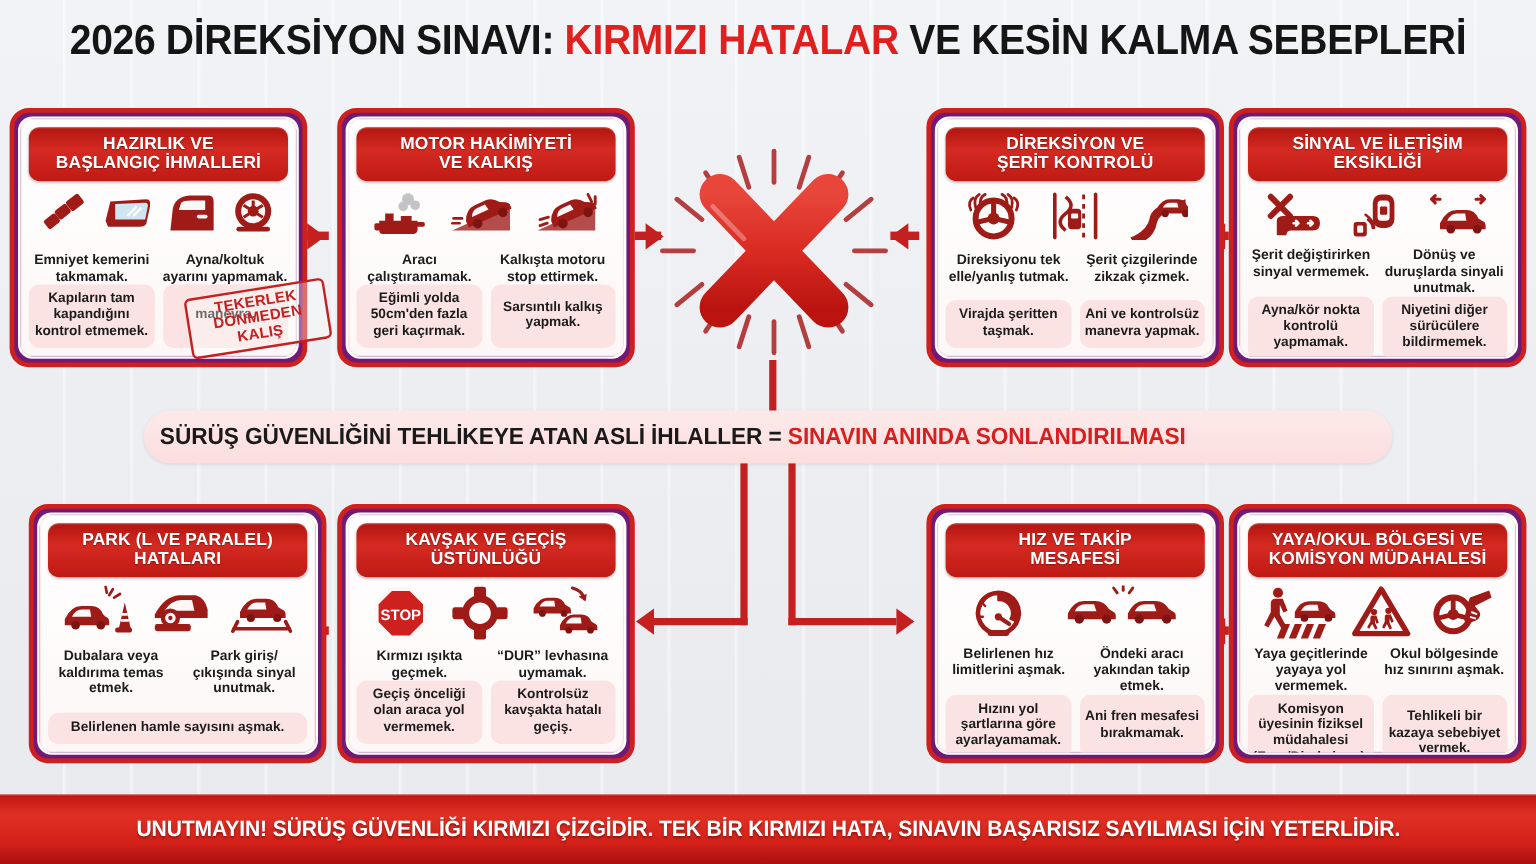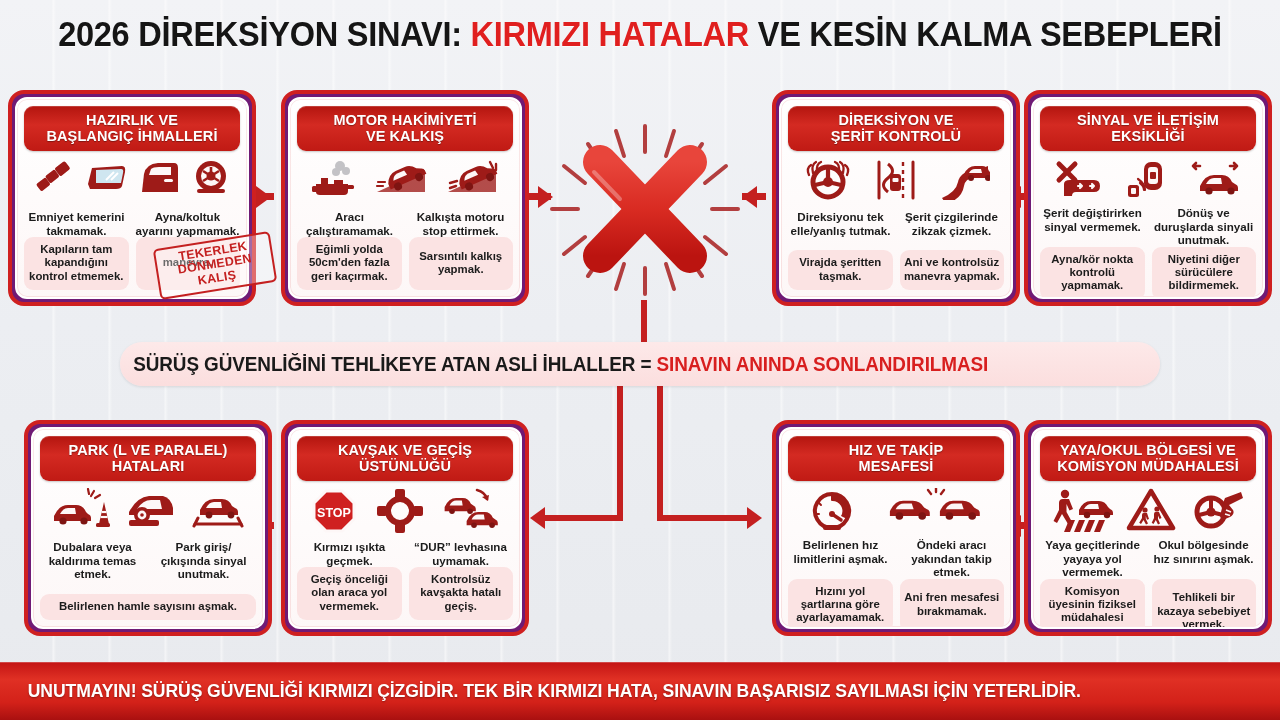--- a/index.html
+++ b/index.html
@@ -130,21 +130,21 @@
     font-size:19.5px; font-weight:bold; color:#1a1a1a;
     white-space:nowrap; transform:scaleX(.97);
     letter-spacing:-.1px;
   }
   .banner .txt .hl{ color:#d81f1f; }
 
   
   .footer{
     position:absolute; left:0; bottom:0; width:1280px; height:58px;
     background:linear-gradient(180deg,#c31414 0%,#e03024 30%,#d32119 70%,#a91010 100%);
-    display:flex; align-items:center; 
+    display:flex; align-items:center; justify-content:center;
     box-shadow:inset 0 1px 0 rgba(255,255,255,.22);
   }
   .footer .txt{
     color:#fff; font-size:18.5px; font-weight:bold; white-space:nowrap;
     transform:scaleX(.95); letter-spacing:-.1px;
     text-shadow:0 1px 2px rgba(0,0,0,.35);
   }
 </style>
 </head>
 <body>

